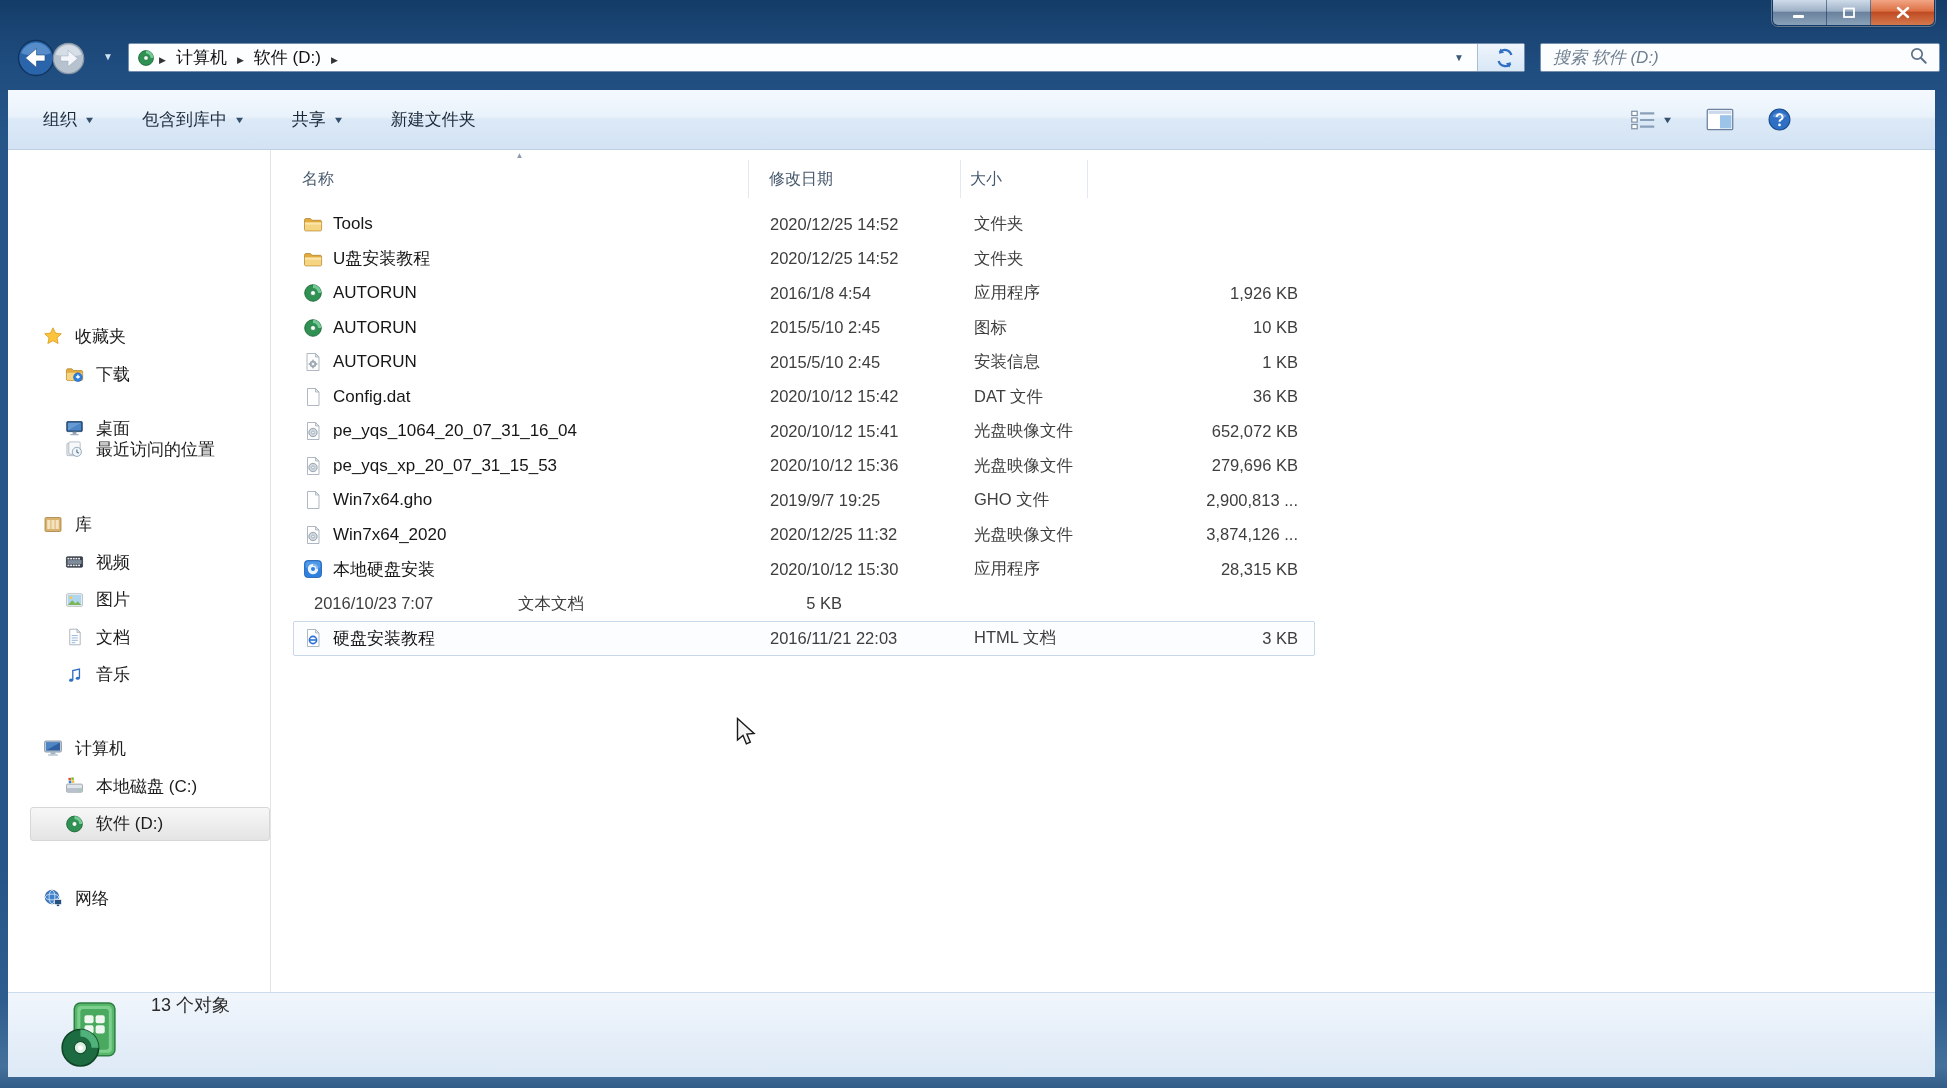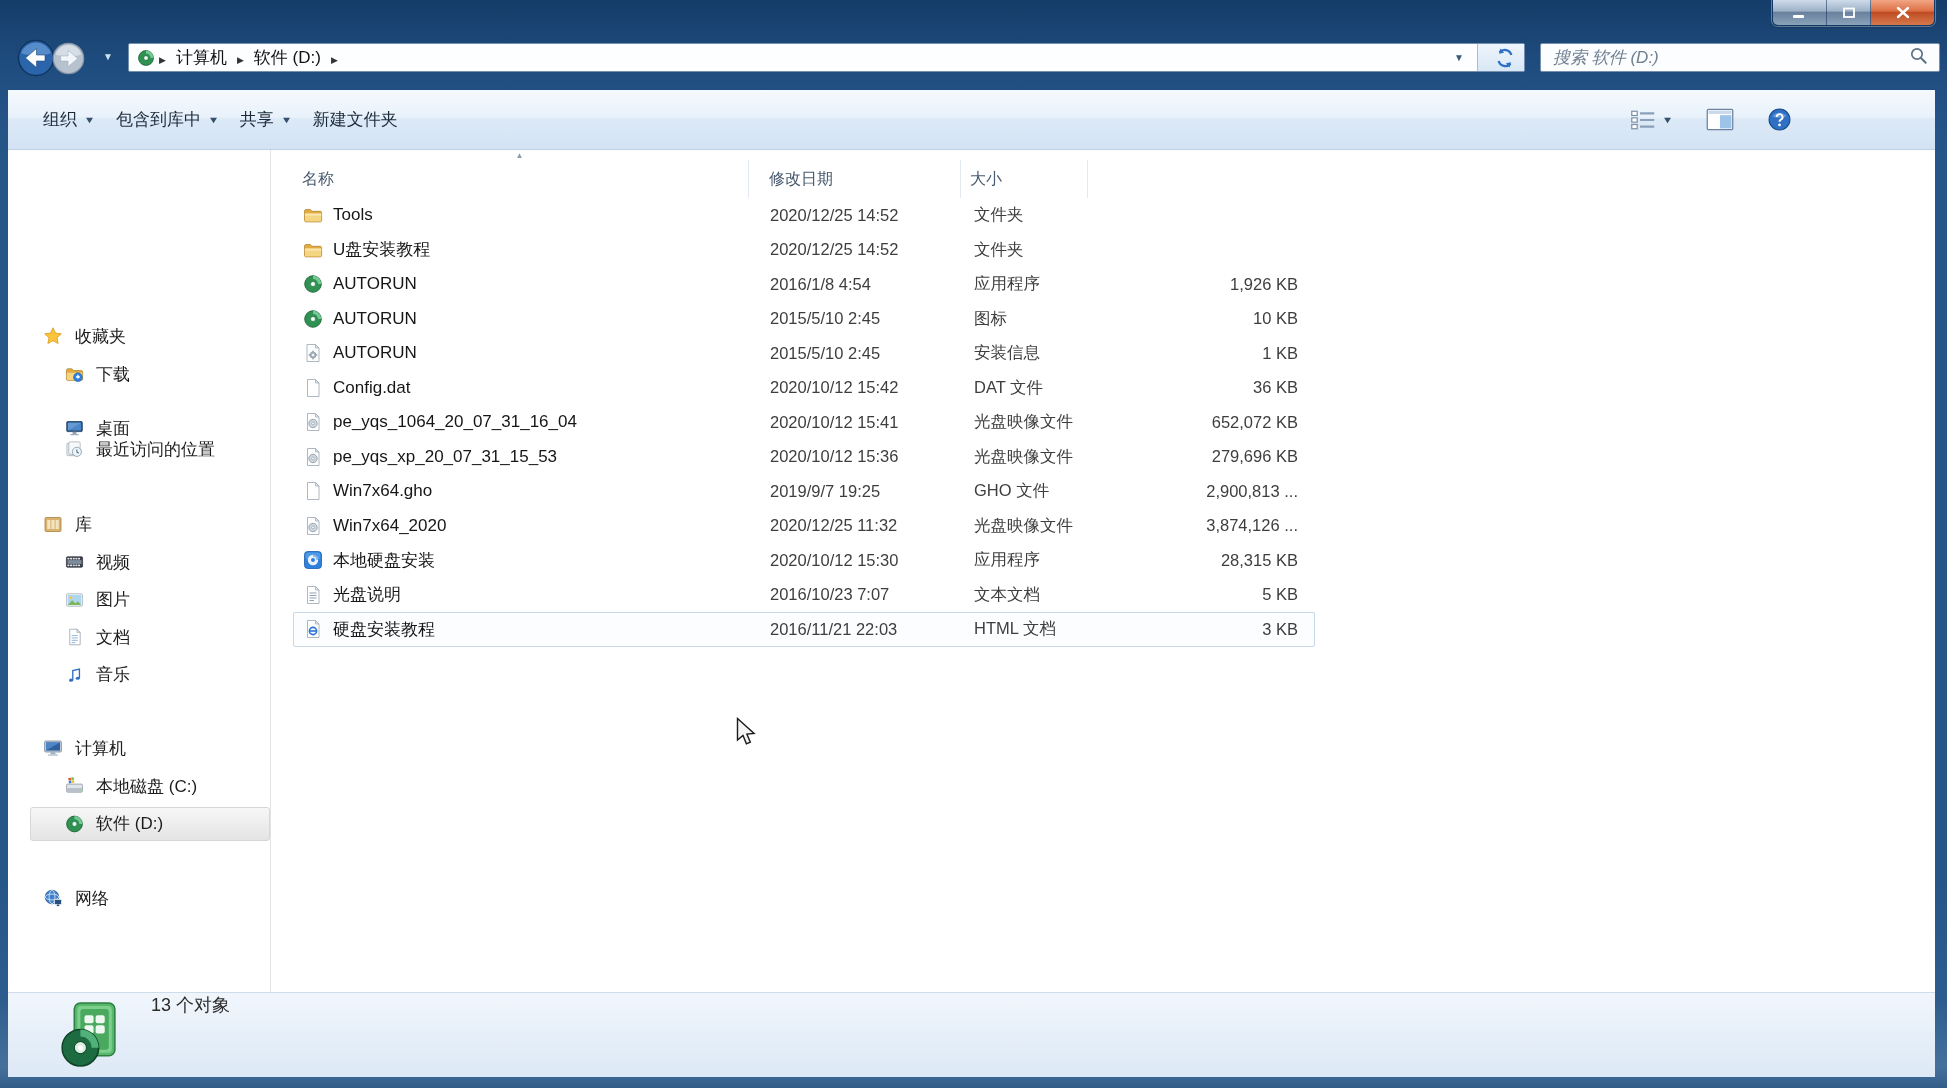--- a/index.html
+++ b/index.html
@@ -33,42 +33,42 @@
   .search{position:absolute;left:1540px;top:43px;width:400px;height:29px;background:#fbfdff;
     border:1px solid #7490ae;border-radius:2px;display:flex;align-items:center;padding:0 8px 0 12px}
   .search input{flex:1;border:none;outline:none;background:transparent;font-size:17px;font-style:italic;color:#444;
     font-family:"Liberation Sans","DejaVu Sans",sans-serif}
   .search input::placeholder{color:#6f7f90;font-style:italic}
   .search-btn{border:none;background:transparent;padding:0 2px}
   
   .toolbar{position:absolute;left:8px;top:90px;width:1927px;height:60px;
     background:linear-gradient(180deg,#f4f9fe 0%,#e9f2fb 45%,#dcE9f7 50%,#d3e3f4 100%);
     border-bottom:1px solid #bed0e4}
-  .tb-left{position:absolute;left:24px;top:0;height:59px;display:flex;align-items:center;}
+  .tb-left{position:absolute;left:24px;top:0;height:59px;display:flex;align-items:center;gap:26px}
   .tb-btn{display:flex;align-items:center;gap:8px;border:none;background:transparent;
     font-size:17px;color:#1b2a3a;padding:7px 11px;border-radius:3px;white-space:nowrap}
   .tb-caret{font-size:9px;color:#35506c;transform:scaleX(1.3)}
   .tb-right{position:absolute;right:140px;top:0;height:59px;display:flex;align-items:center;gap:26px}
   .tb-iconbtn{display:flex;align-items:center;gap:7px;border:none;background:transparent;padding:4px}
   
   .content{position:absolute;left:8px;top:150px;width:1927px;height:842px;background:#fff}
   .sidebar-divider{position:absolute;left:262px;top:0;width:1px;height:842px;background:#e4e4e4}
   .sb-item{position:absolute;left:22px;width:240px;height:34px;display:flex;align-items:center;
     font-size:17px;color:#1c1c1c;border:1px solid transparent;border-radius:3px}
   .sb-item.group .ic{margin-left:12px}
   .sb-item.child .ic{margin-left:34px}
   .sb-label{margin-left:12px;white-space:nowrap}
   .sb-item.selected{background:linear-gradient(180deg,#f7f7f7,#e4e4e4);border-color:#d7d7d7}
   
   .headers{position:absolute;left:285px;top:10px;display:flex;height:38px}
   .hcell{position:relative;display:flex;align-items:center;font-size:16px;color:#47596d;
     border-right:1px solid #e2e9f1;white-space:nowrap}
   .hcell.c0{padding-left:9px}.hcell.c1{padding-left:20px}.hcell.c2{padding-left:12px}.hcell.c3{padding-left:9px}
   .sort-glyph{position:absolute;left:50%;top:-9px;margin-left:-5px;font-size:8px;color:#8b9aab}
-  .rows{position:absolute;left:285px;top:48px;display:flex;flex-direction:column}
+  .rows{position:absolute;left:285px;top:57px;display:flex;flex-direction:column}
   .frow{display:flex;height:34.5px;align-items:center;border:1px solid transparent;border-radius:2px}
   .frow.selected{background:#fcfdff;border-color:#c5d7e8;box-shadow:inset 0 0 0 1px rgba(255,255,255,.8)}
   .cell{display:flex;align-items:center;height:100%;white-space:nowrap;overflow:hidden}
   .cell.name{padding-left:9px;gap:10px;font-size:17px;color:#161616}
   .cell.date{padding-left:20px;font-size:16.5px;color:#3e3e3e}
   .cell.type{padding-left:12px;font-size:16.5px;color:#3e3e3e}
   .cell.size{justify-content:flex-end;padding-right:16px;font-size:16.5px;color:#3e3e3e}
   
   .statusbar{position:absolute;left:8px;top:992px;width:1927px;height:85px;
     background:linear-gradient(180deg,#f1f6fc 0%,#e6eff9 50%,#dde9f6 100%);border-top:1px solid #ccdcec}
@@ -561,32 +561,20 @@
                 <path d="M10 4.8a5.2 5.2 0 0 1 5.2 5.2h-1.9A3.3 3.3 0 0 0 10 6.7z" fill="#2f80de" opacity=".5"></path>
               </svg>
             </span>
             <span>本地硬盘安装</span>
           </div>
           <div class="cell date" style="width:212px">2020/10/12 15:30</div>
           <div class="cell type" style="width:225px">应用程序</div>
           <div class="cell size" style="width:127px">28,315 KB</div>
         </div>
         <div class="frow">
-          <div class="cell name" style="width:456px">
-            <span class="ic" style="width:20px;height:20px">
-              <svg viewBox="0 0 20 20" width="20" height="20">
-                <path d="M4.5 1.5h8L16 5v13.5H4.5z" fill="#fff" stroke="#9aa6b2" stroke-width=".8"></path>
-                <path d="M12.5 1.5L16 5h-3.5z" fill="#e4eaef" stroke="#9aa6b2" stroke-width=".7"></path>
-                <g stroke="#8fa0b0" stroke-width="1">
-                  <path d="M6.5 8h7M6.5 10.5h7M6.5 13h7M6.5 15.5h4.5"></path>
-                </g>
-              </svg>
-            </span>
-            <span>光盘说明</span>
-          </div>
           <div class="cell date" style="width:212px">2016/10/23 7:07</div>
           <div class="cell type" style="width:225px">文本文档</div>
           <div class="cell size" style="width:127px">5 KB</div>
         </div>
         <div class="frow selected">
           <div class="cell name" style="width:456px">
             <span class="ic" style="width:20px;height:20px">
               <svg viewBox="0 0 20 20" width="20" height="20">
                 <path d="M4.5 1.5h8L16 5v13.5H4.5z" fill="#fff" stroke="#9aa6b2" stroke-width=".8"></path>
                 <path d="M12.5 1.5L16 5h-3.5z" fill="#e4eaef" stroke="#9aa6b2" stroke-width=".7"></path>

